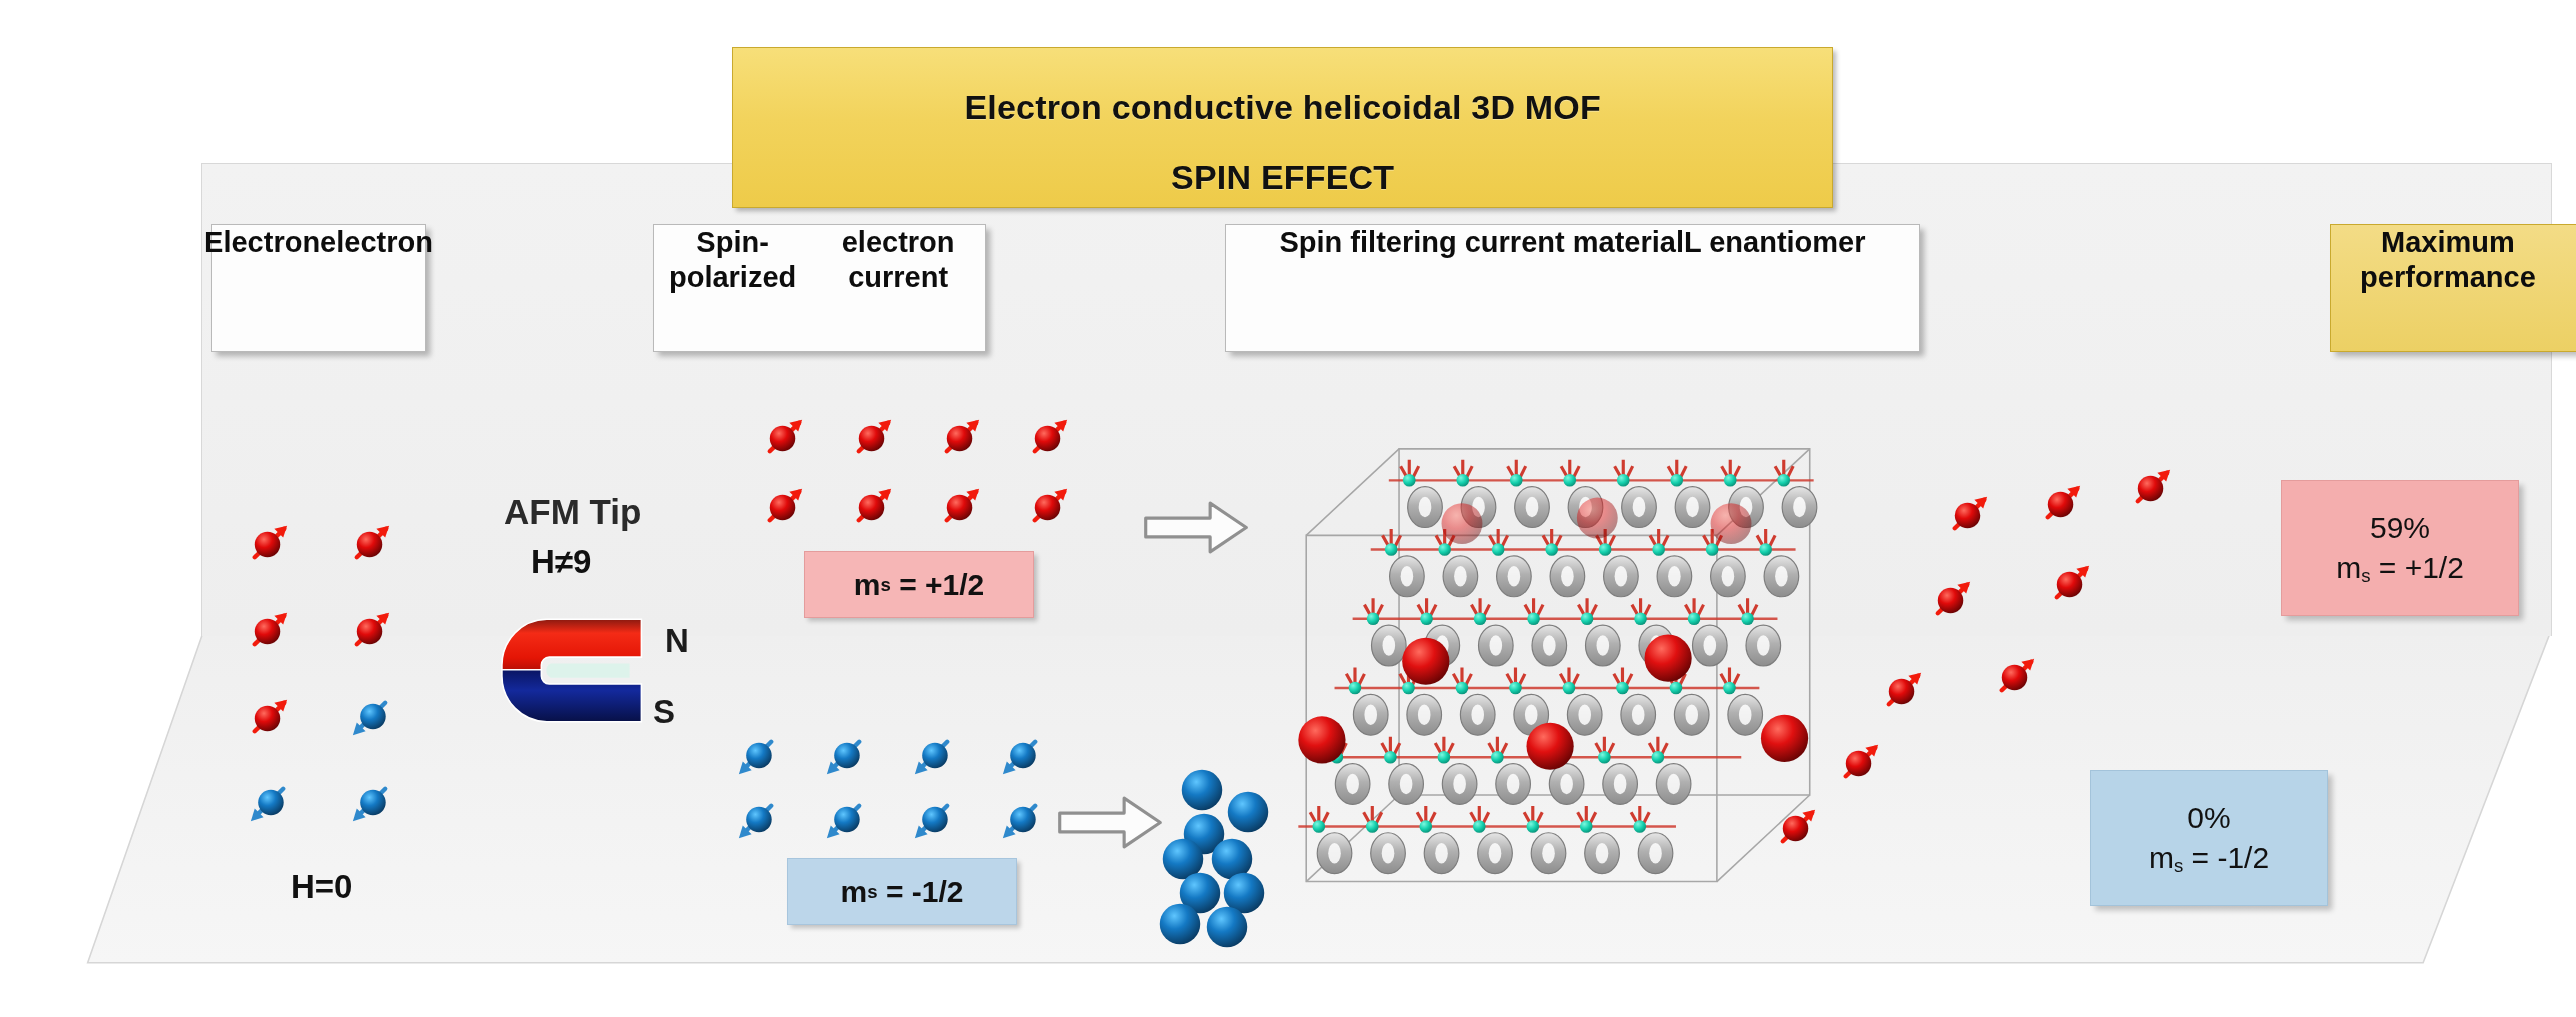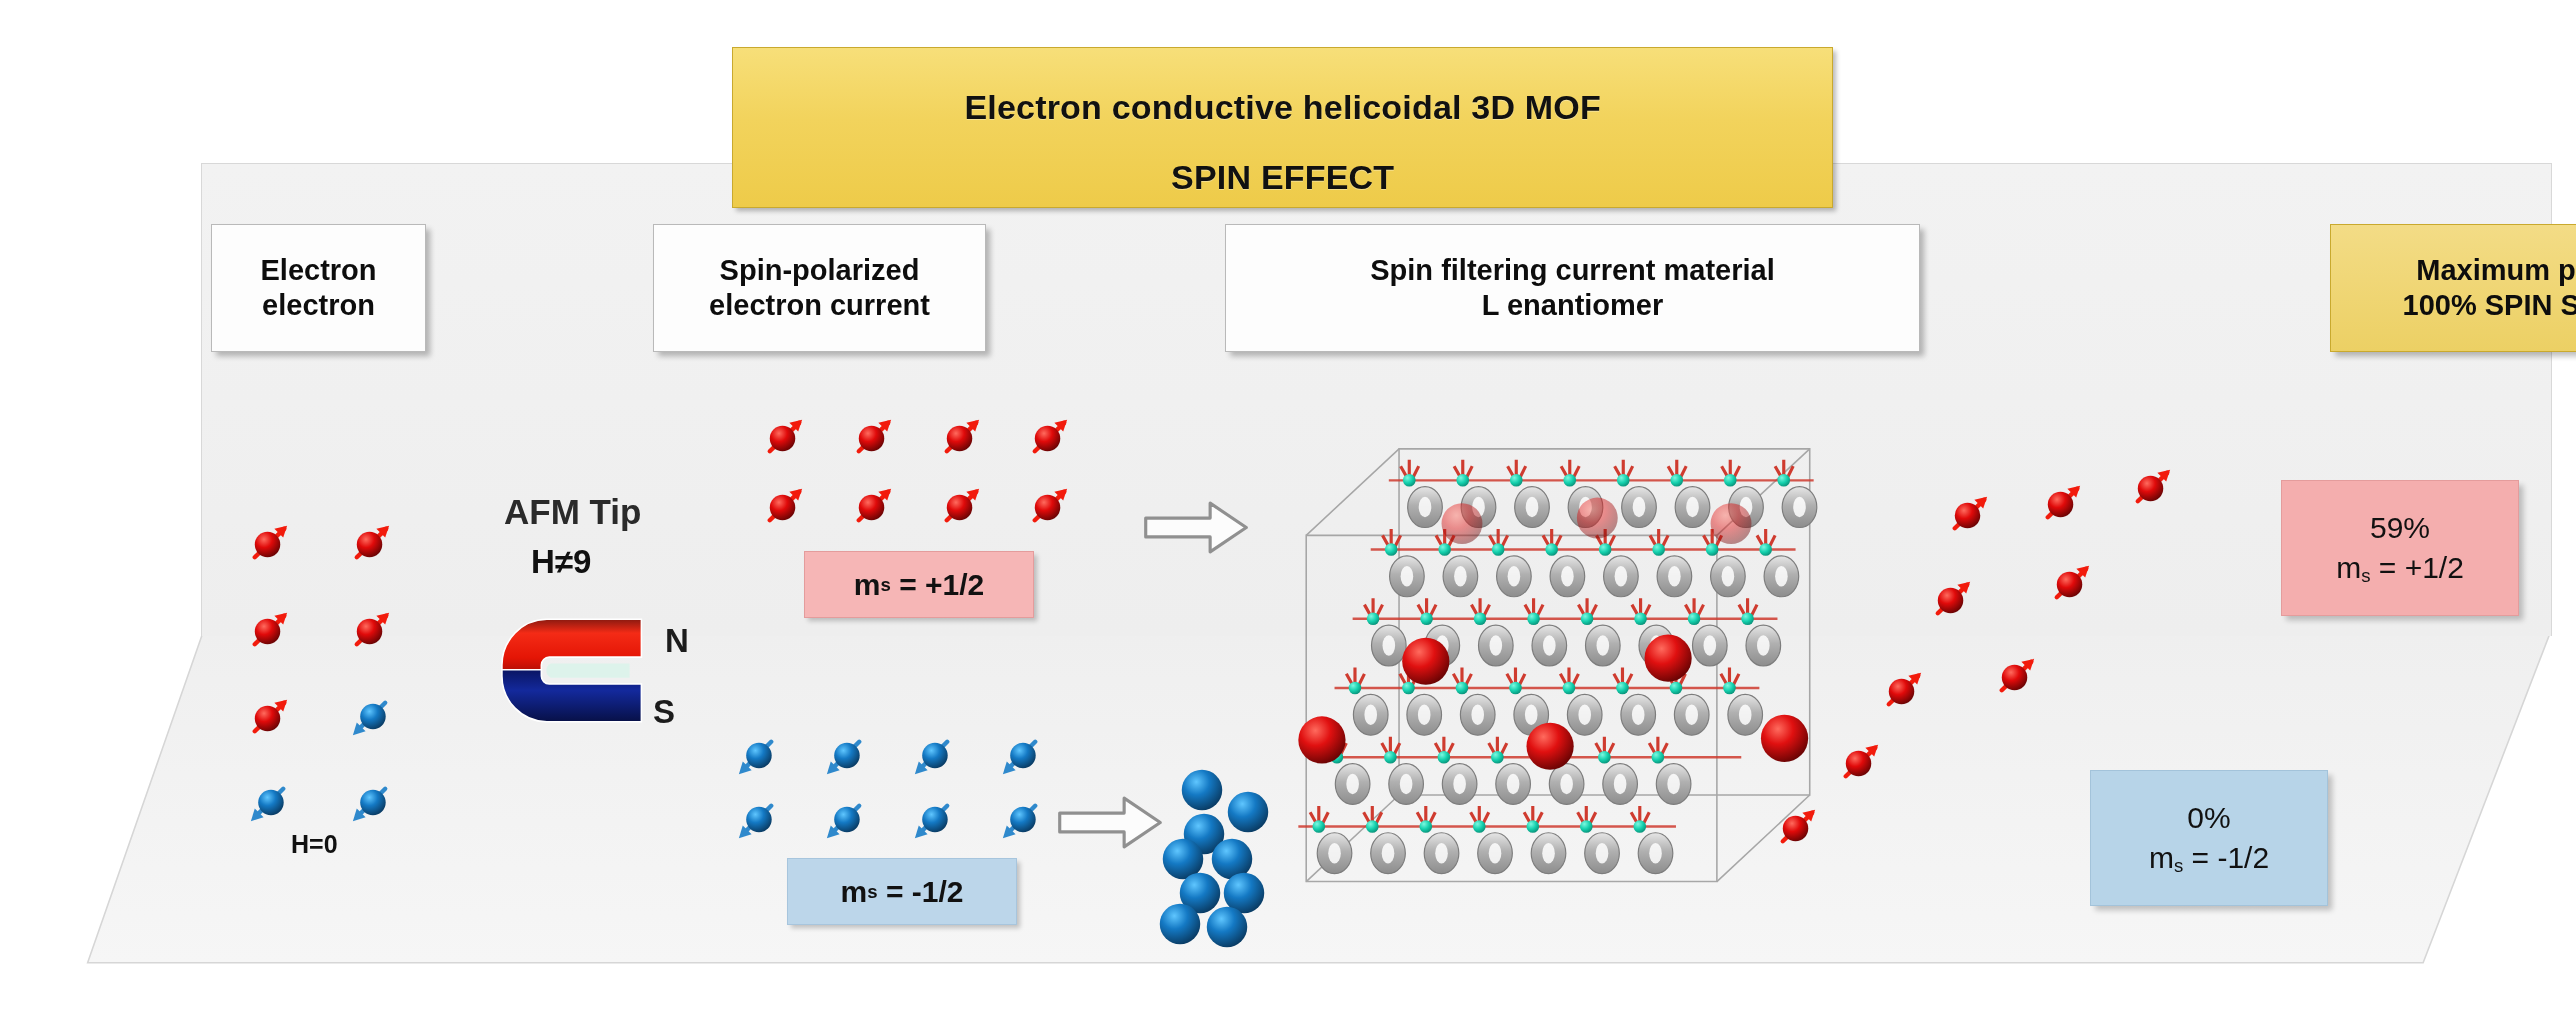--- a/index.html
+++ b/index.html
@@ -18,36 +18,36 @@
   #title-banner{position:absolute;left:732px;top:47px;width:1090px;
       background:linear-gradient(180deg,#f7df79 0%,#f2d35c 45%,#eecb49 100%);
       border:0.8px solid #c9a92e;
       box-shadow:3.9px 3.9px 4.7px rgba(0,0,0,.28);
       text-align:center;padding:7.9px 4.7px 11px 4.7px;z-index:40;}
   #title-banner .line{font-weight:bold;font-size:34px;line-height:1.12;color:#111;
       letter-spacing:0.2px;text-shadow:0 0.8px 0 rgba(255,255,255,.35);margin-top:32px;}
 
   
   .hdr{position:absolute;z-index:30;text-align:center;
-      display:flex;flex-direction:column;justify-content:center;
+      display:flex;justify-content:center;
       font-weight:bold;font-size:29px;line-height:1.22;color:#0d0d0d;
       box-shadow:4.7px 4.7px 5.5px rgba(0,0,0,.26);}
   .hdr.white{background:#fdfdfd;border:0.8px solid #b9b9b9;}
   .hdr.gold{background:linear-gradient(180deg,#f3dc86 0%,#ecd064 100%);
       border:0.8px solid #c9a92e;}
   #hdr-electron-current{left:211px;top:224px;width:213px;height:126px;}
   #hdr-spin-polarized{left:653px;top:224px;width:331px;height:126px;}
   #hdr-spin-filtering{left:1225px;top:224px;width:693px;height:126px;}
   #hdr-max-performance{left:2330px;top:224px;width:488px;height:126px;}
 
   
   .plainlabel{position:absolute;z-index:26;color:#111;font-weight:bold;}
   #afm-tip-label{left:504px;top:492px;font-size:35px;color:#2a2a2a;}
   #h-not-zero-label{left:531px;top:543px;font-size:33px;font-weight:bold;color:#111;}
-  #h-zero-label{left:291px;top:830px;font-size:25px;font-weight:bold;color:#111;}
+  #h-zero-label{left:291px;top:868px;font-size:33px;font-weight:bold;color:#111;}
   #pole-n-label{left:665px;top:622px;font-size:33px;color:#1c1c1c;}
   #pole-s-label{left:653px;top:693px;font-size:33px;color:#1c1c1c;}
 
   
   .msbadge{position:absolute;z-index:28;display:flex;align-items:center;justify-content:center;
       font-size:30px;font-weight:bold;color:#111;
       box-shadow:3.9px 3.9px 4.7px rgba(0,0,0,.22);}
   .msbadge sub{font-size:.62em;vertical-align:-.22em;}
   #ms-plus-badge{left:804px;top:551px;width:228px;height:65px;background:#f6b6b6;border:0.8px solid #e49c9c;}
   #ms-minus-badge{left:787px;top:858px;width:228px;height:65px;background:#bcd6ea;border:0.8px solid #a7c5dd;}

